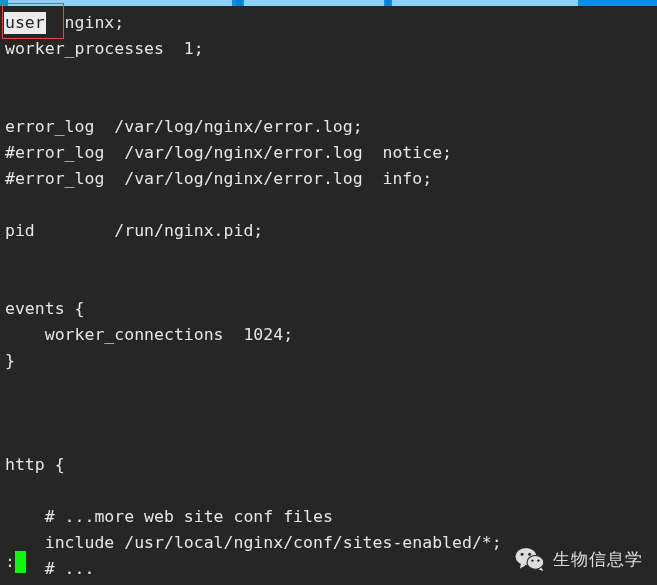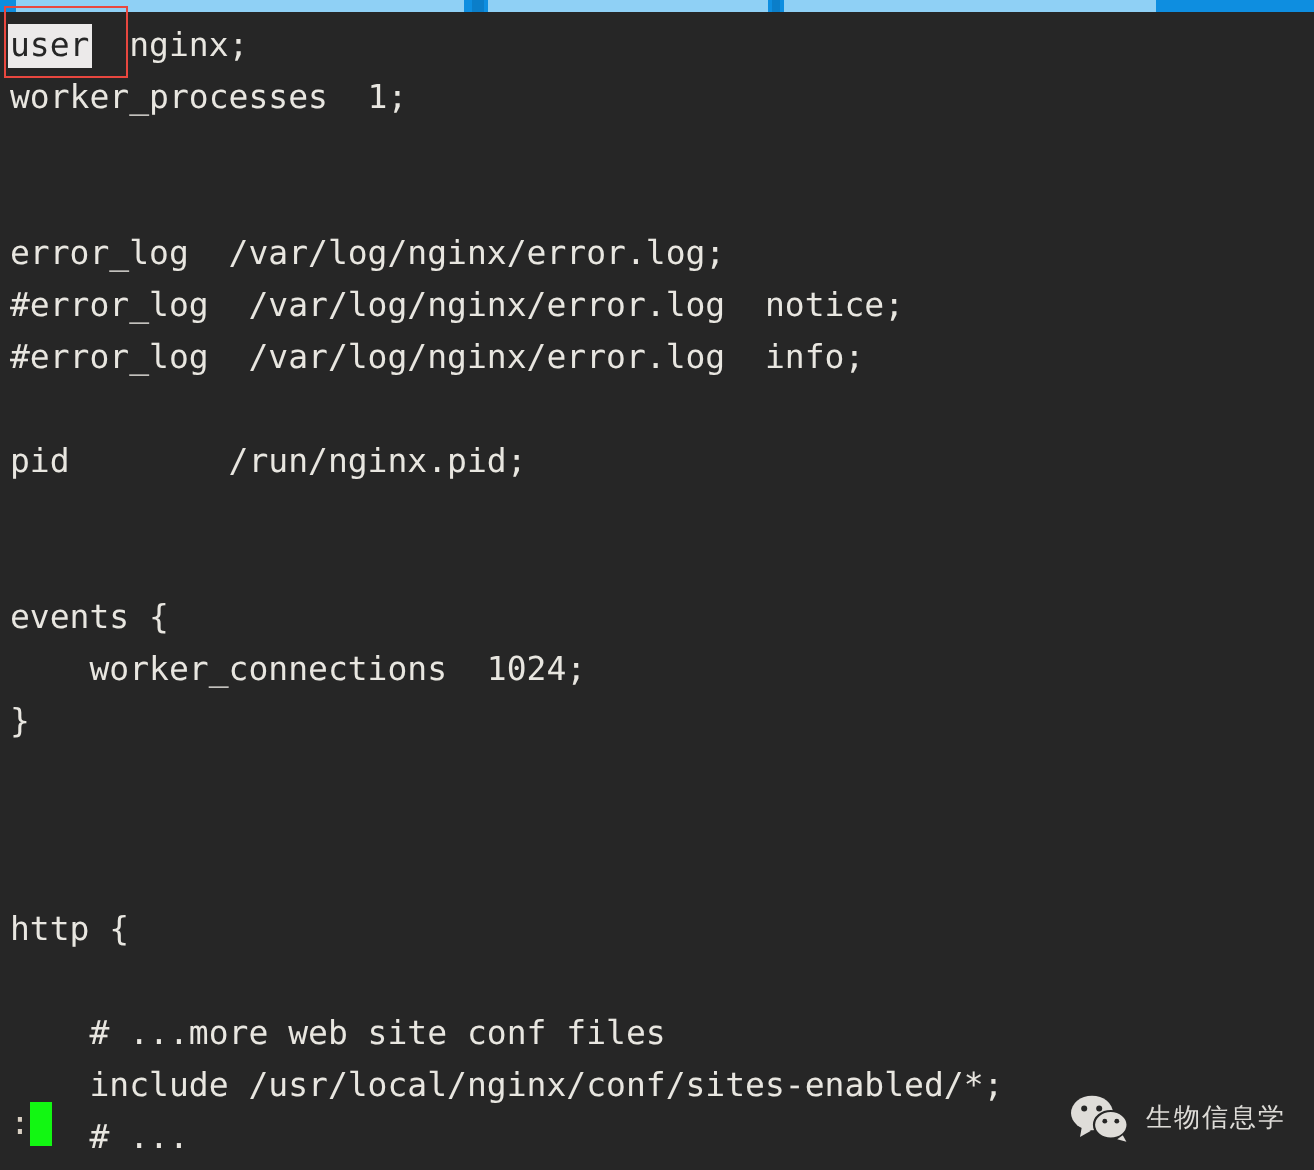--- a/index.html
+++ b/index.html
@@ -110,21 +110,21 @@
     bottom: 14px;
     display: flex;
     align-items: center;
     gap: 8px;
     opacity: 0.95;
   }
   .wechat-icon { display: block; }
   .watermark-text {
     color: #e7e5e1;
     font-family: "DejaVu Sans", "Liberation Sans", sans-serif;
-    font-size: 13px;
+    font-size: 17px;
     letter-spacing: 1px;
     white-space: nowrap;
   }
 </style>
 </head>
 <body>
 
 <div id="screen">
 
   <div class="topbar">

